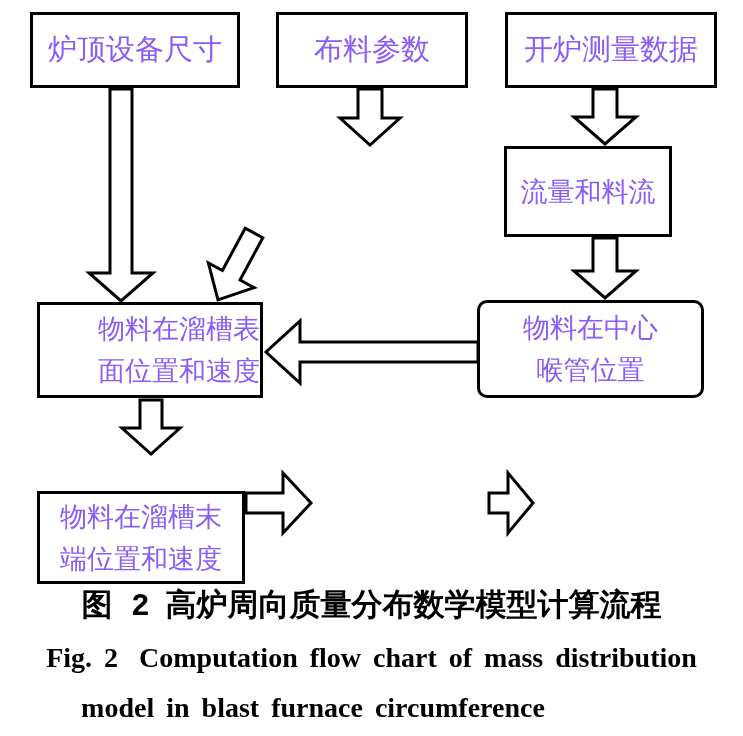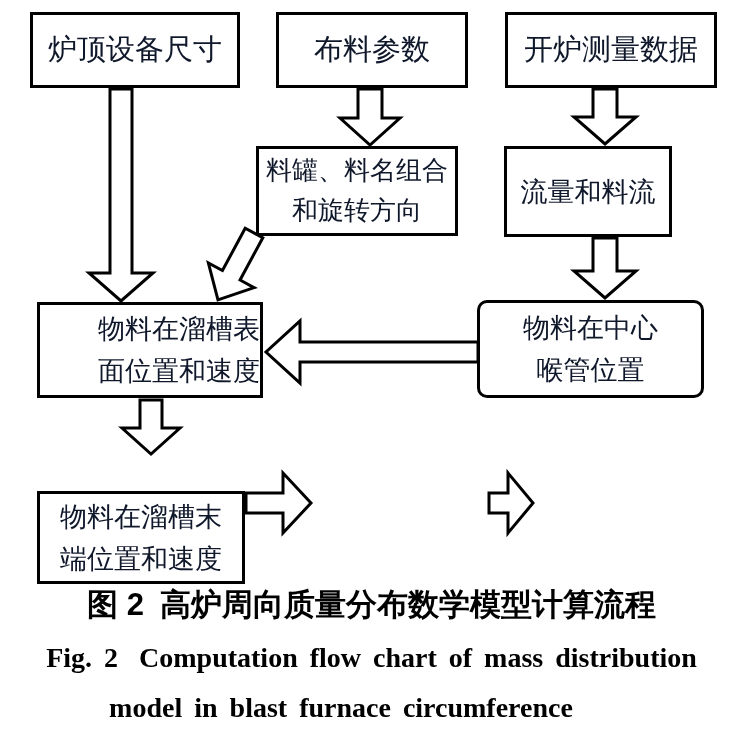--- a/index.html
+++ b/index.html
@@ -13,48 +13,47 @@
   #arrow-layer{position:absolute;left:0;top:0;width:743px;height:736px;}
   .box{
     position:absolute;
     border:3px solid #000;
     background:#ffffff;
     display:flex;
     flex-direction:column;
     align-items:center;
     justify-content:center;
     text-align:center;
-    color:#0f172a;
+    color:#8b5cf6;
     box-sizing:border-box;
   }
   .box .ln{display:block;white-space:nowrap;}
   .one-line{font-size:29px;}
   .two-line{font-size:27px;line-height:42px;}
   .caption-zh{
     position:absolute;left:0;top:584px;width:743px;
     text-align:center;
-    font-family:Liberation Sans, sans-serif;
+    font-family:Liberation Mono, monospace;
     font-weight:bold;font-size:31px;color:#000;white-space:nowrap;
   }
   .caption-zh .fig-label{margin-right:16px;}
   .caption-en1{
     position:absolute;left:0;top:642px;width:743px;
     text-align:center;
     font-family:"Liberation Serif","DejaVu Serif",serif;
     font-weight:bold;font-size:28px;color:#000;white-space:nowrap;
     word-spacing:5px;
   }
   .caption-en1 .fig-label{margin-right:21px;}
   .caption-en2{
     position:absolute;left:0;top:692px;width:626px;
     text-align:center;
     font-family:"Liberation Serif","DejaVu Serif",serif;
     font-weight:bold;font-size:28px;color:#000;white-space:nowrap;
     word-spacing:5px;
-    padding-left:28px;
   }
   
   #box-top-equipment   {left:30px;  top:12px;  width:210px; height:76px;}
   #box-charging-params {left:276px; top:12px;  width:192px; height:76px;}
   #box-startup-data    {left:505px; top:12px;  width:212px; height:76px;}
   #box-hopper-combo    {left:256px; top:146px; width:202px; height:90px;font-size:26px;line-height:40px;}
   #box-flow-valve      {left:504px; top:146px; width:168px; height:91px;}
   #box-chute-surface   {left:37px;  top:302px; width:226px; height:96px;align-items:flex-end;}
   #box-throat-position {left:477px; top:300px; width:227px; height:98px;border-radius:10px;}
   #box-chute-tip       {left:37px;  top:455px; width:208px; height:93px;margin-top:36px;}
@@ -93,24 +92,20 @@
   </div>
 
   <div class="box one-line" id="box-charging-params">
     <span class="ln">布料参数</span>
   </div>
 
   <div class="box one-line" id="box-startup-data">
     <span class="ln">开炉测量数据</span>
   </div>
 
-  <div class="box two-line" id="box-hopper-combo">
-    <span class="ln">料罐、料名组合</span>
-    <span class="ln">和旋转方向</span>
-  </div>
 
   <div class="box two-line" id="box-flow-valve">
     <span class="ln">流量和料流</span>
   </div>
 
   <div class="box two-line" id="box-chute-surface">
     <span class="ln">物料在溜槽表</span>
     <span class="ln">面位置和速度</span>
   </div>
 

